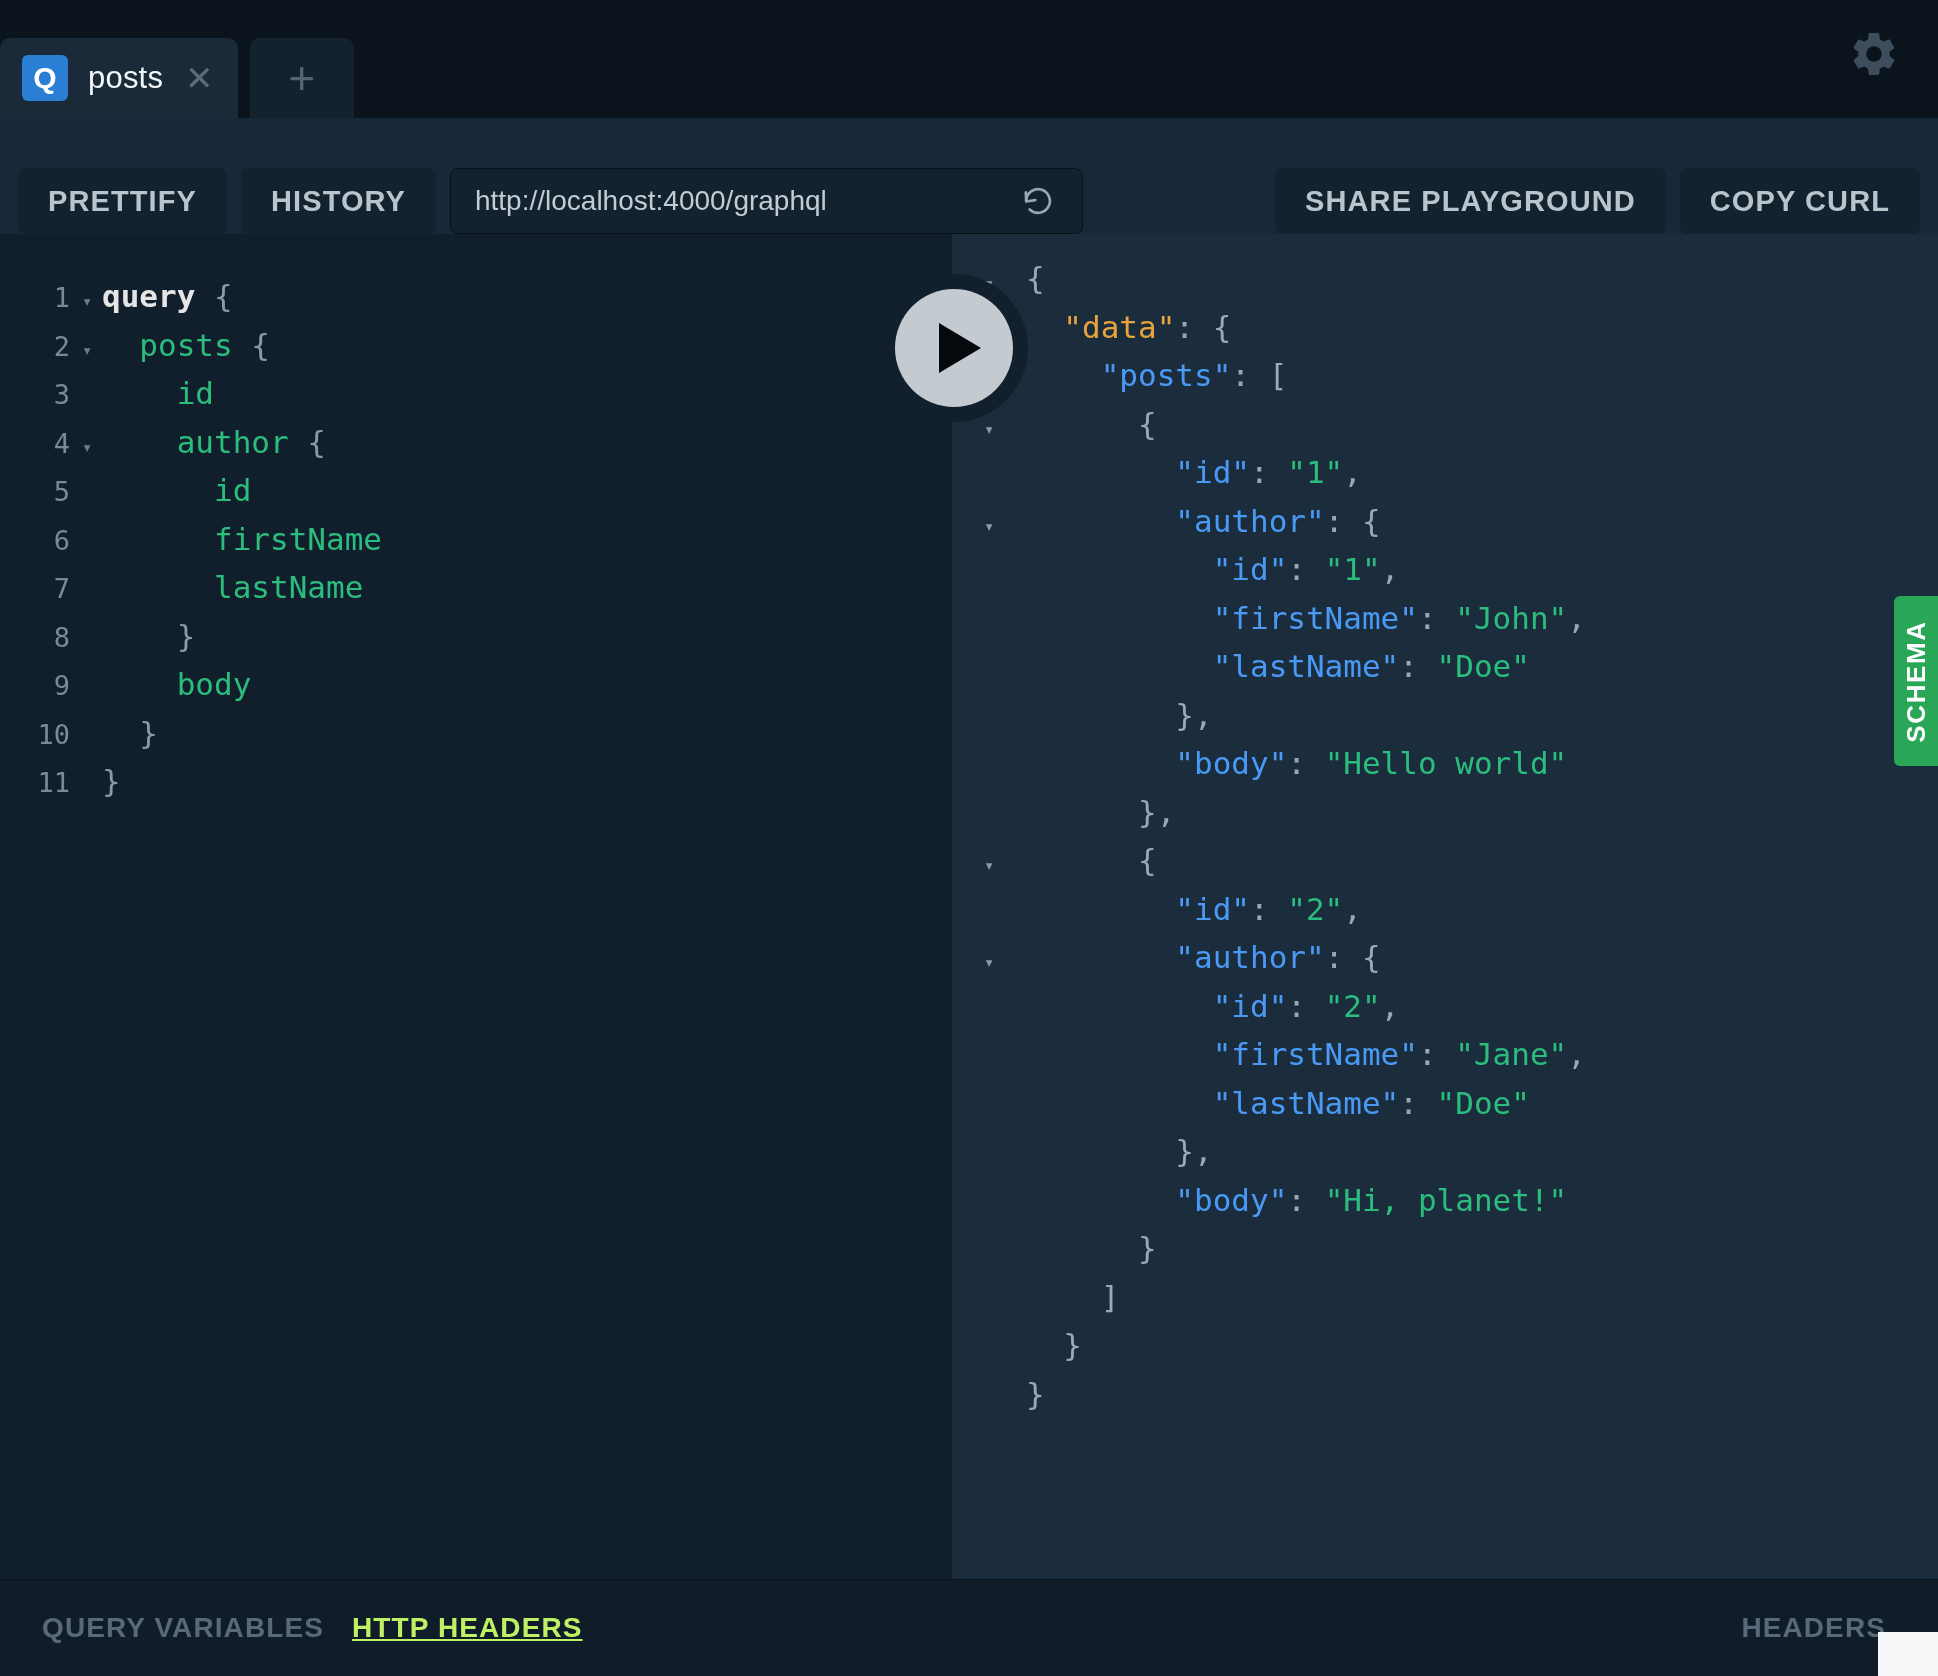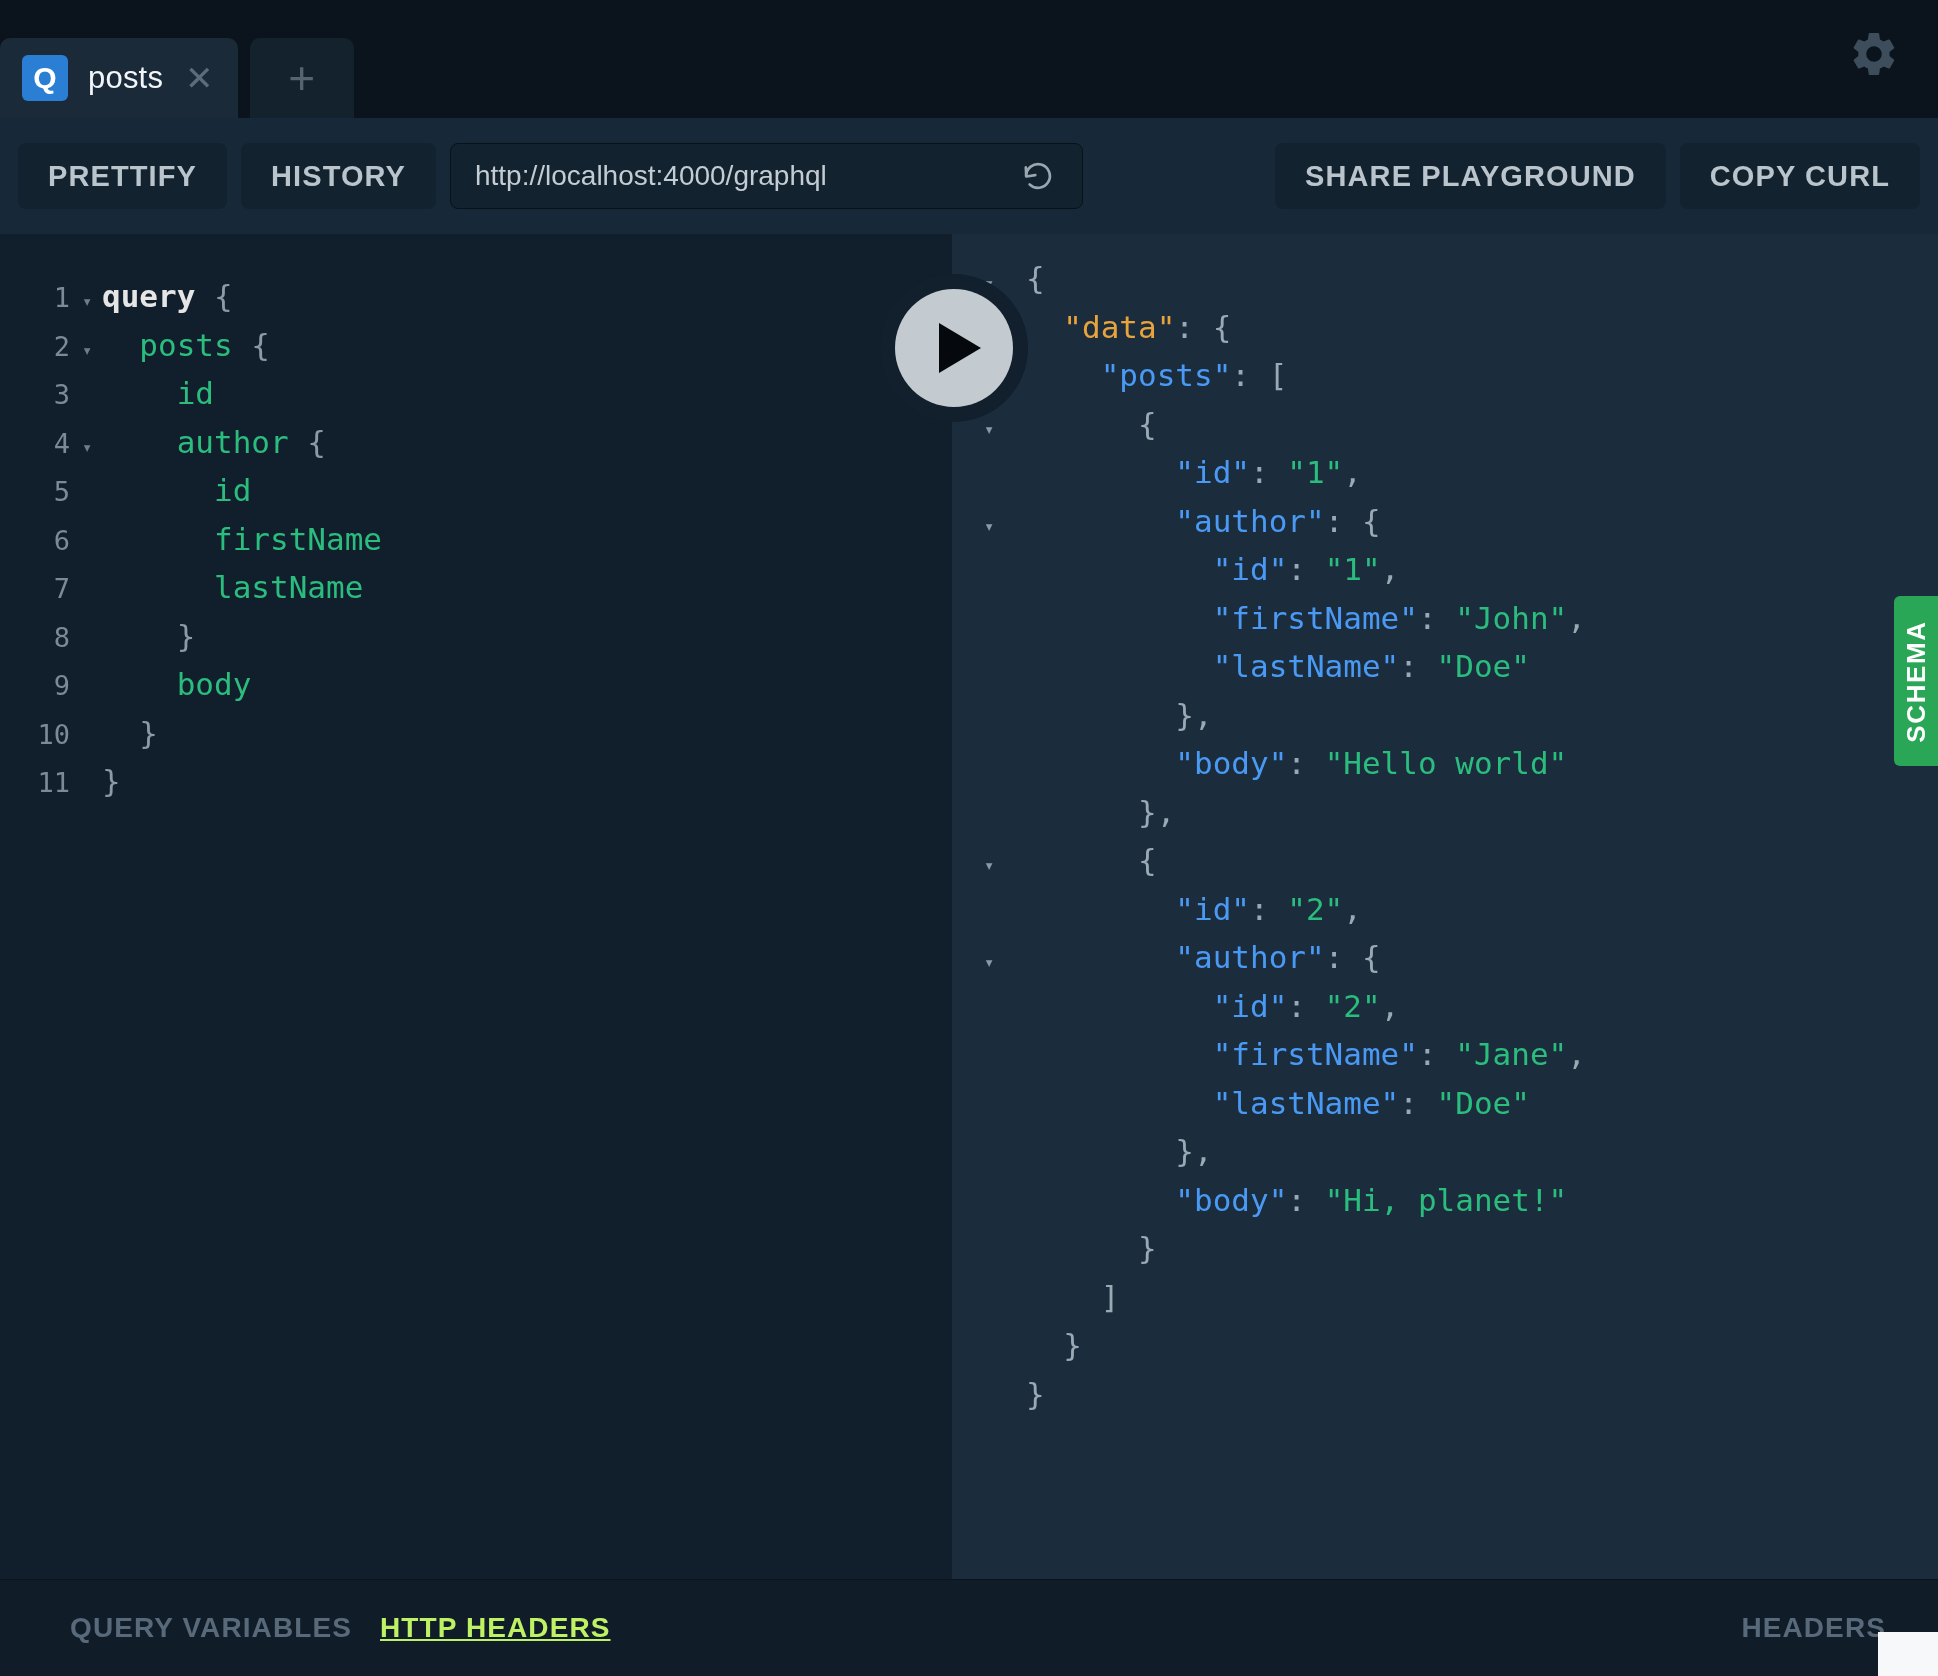--- a/index.html
+++ b/index.html
@@ -100,21 +100,21 @@
     display: flex;
     align-items: center;
     justify-content: center;
   }
 
   
   .toolbar {
     height: 116px;
     background: #172838;
     display: flex;
-    align-items: center;
+    align-items: flex-end;
     padding: 0 18px;
     box-sizing: border-box;
     gap: 14px;
     flex: 0 0 auto;
   }
   .tb-btn {
     background: #13222f;
     color: #b9c4cc;
     border: none;
     border-radius: 8px;
@@ -326,21 +326,20 @@
   .bb-left {
     width: 952px;
     flex: 0 0 952px;
     display: flex;
     align-items: center;
     padding-left: 42px;
     box-sizing: border-box;
     gap: 28px;
     background: #101d29;
     height: 100%;
-    margin-left: 28px;
   }
   .bb-right {
     flex: 1 1 auto;
     display: flex;
     align-items: center;
     justify-content: flex-end;
     padding-right: 52px;
     box-sizing: border-box;
     height: 100%;
     background: #101d29;

